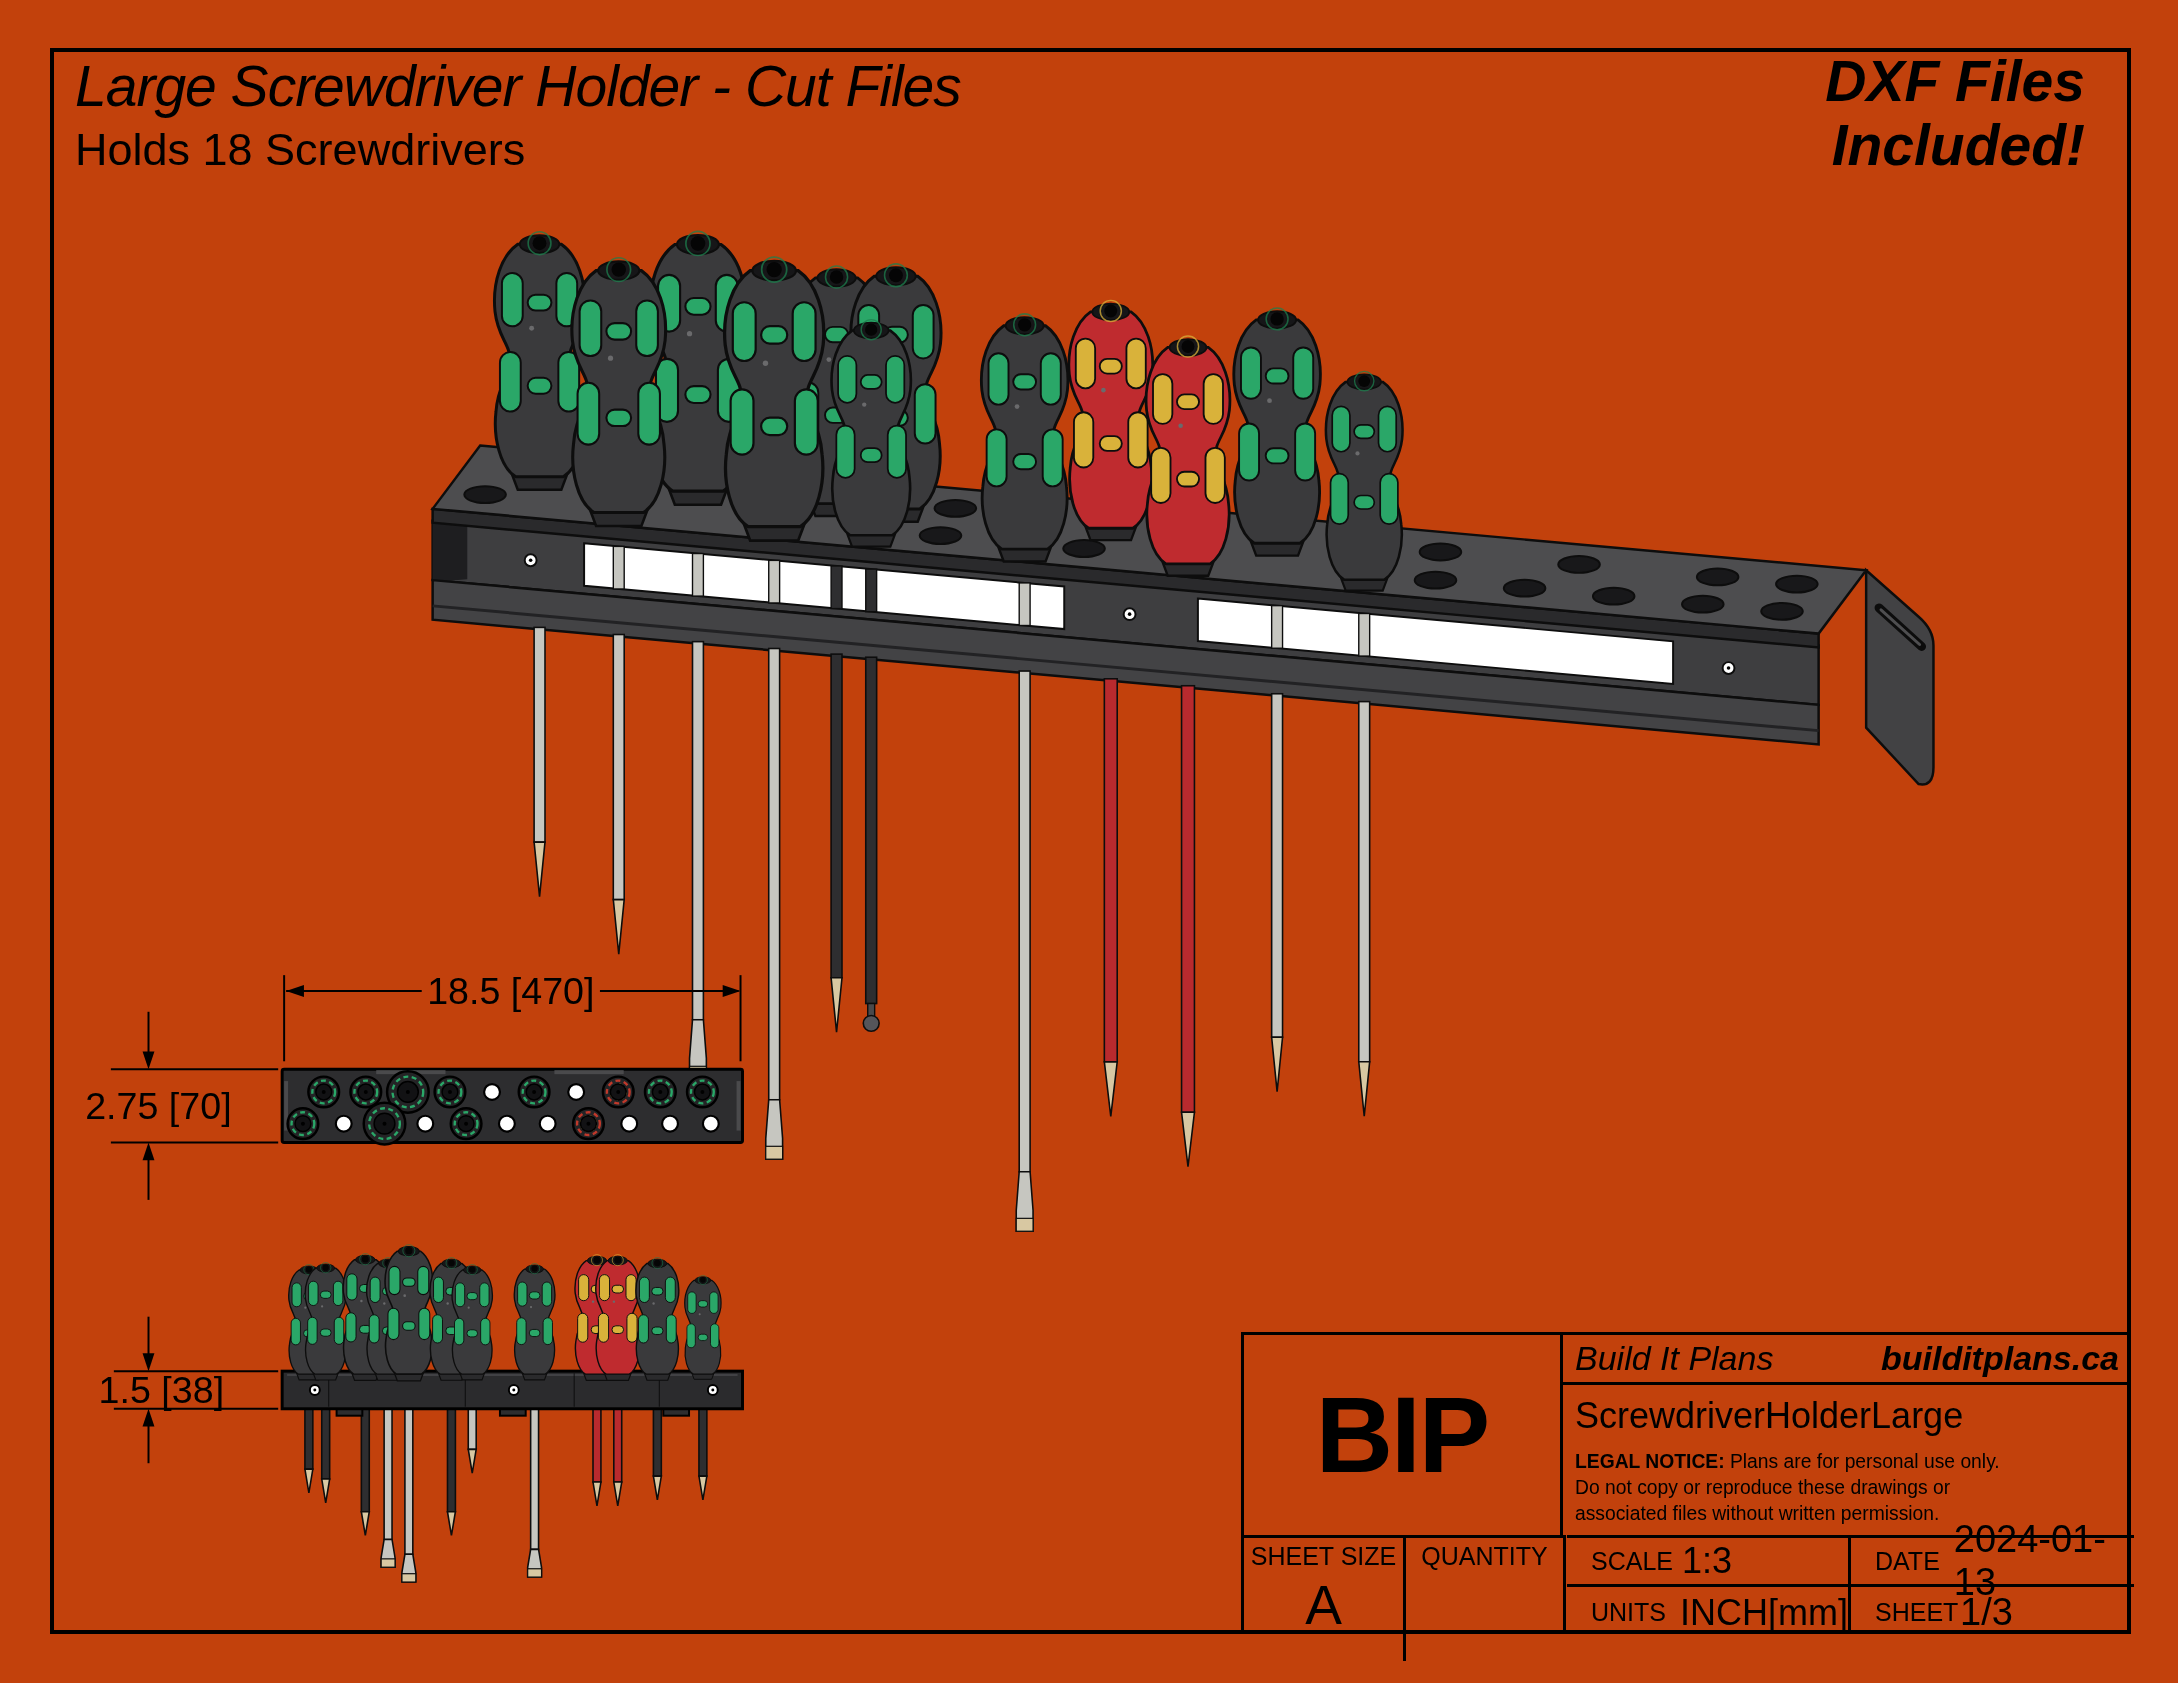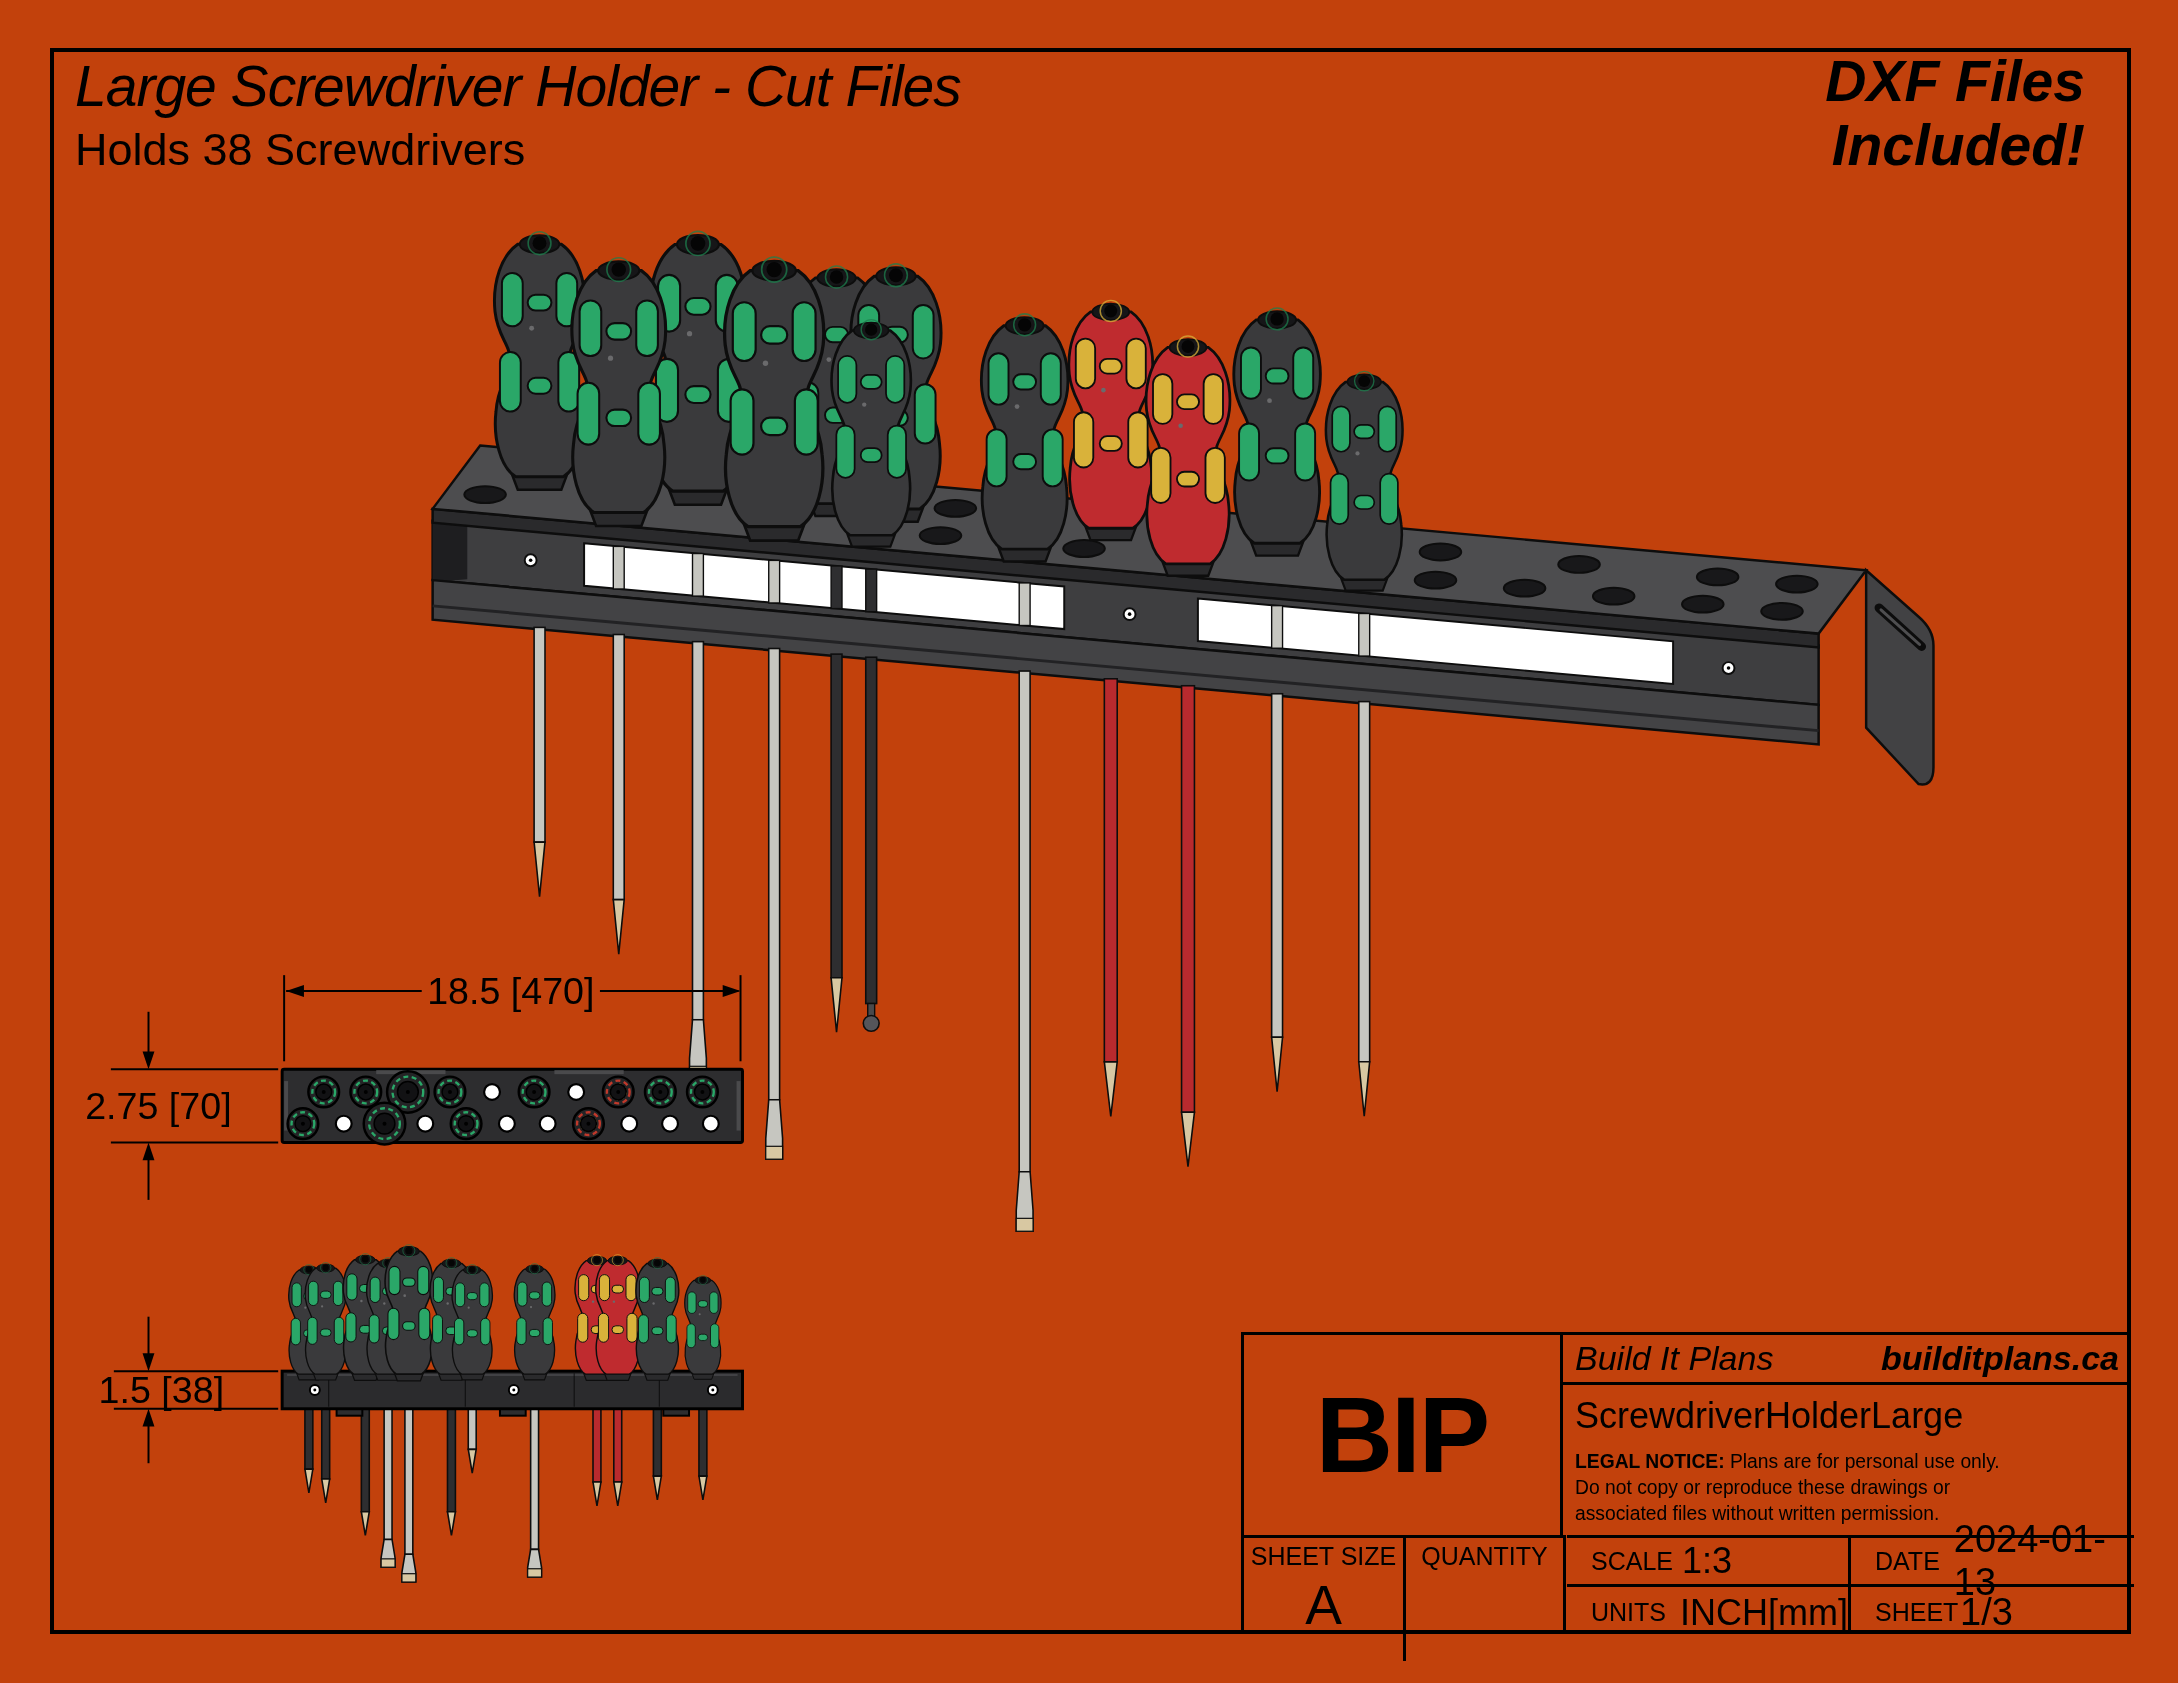--- a/index.html
+++ b/index.html
@@ -44,21 +44,21 @@
   .tb-ds .val{font-size:38px;}
 </style>
 </head>
 <body>
 
 <div class="page">
   <div class="sheet-border"></div>
 
   <div class="hdr">
     <div class="hdr-title">Large Screwdriver Holder - Cut Files</div>
-    <div class="hdr-sub">Holds 38 Screwdrivers</div>
+    <div class="hdr-sub">Holds 18 Screwdrivers</div>
   </div>
 
   <div class="promo">
     <div>DXF Files</div>
     <div>Included!</div>
   </div>
 
   <svg id="views" width="2178" height="1683" viewBox="0 0 2200 1700">
     <g id="iso-view">
         <g>

